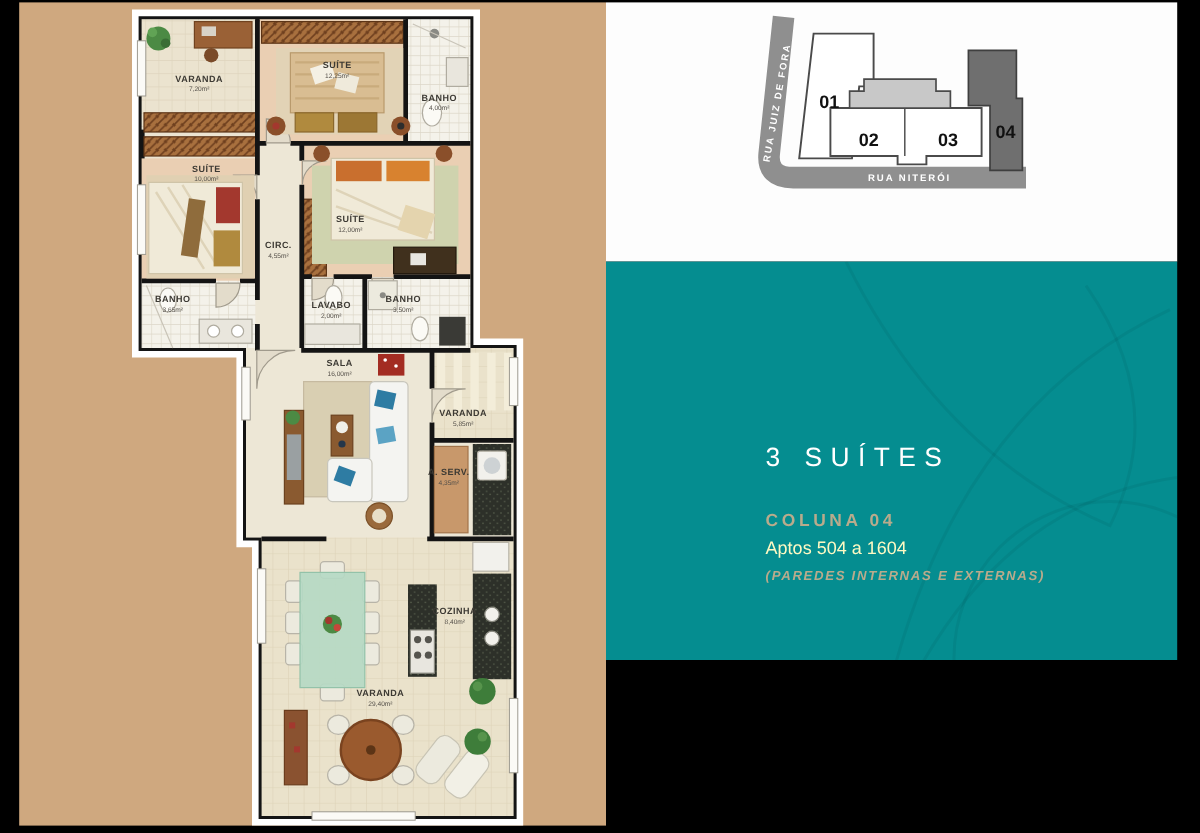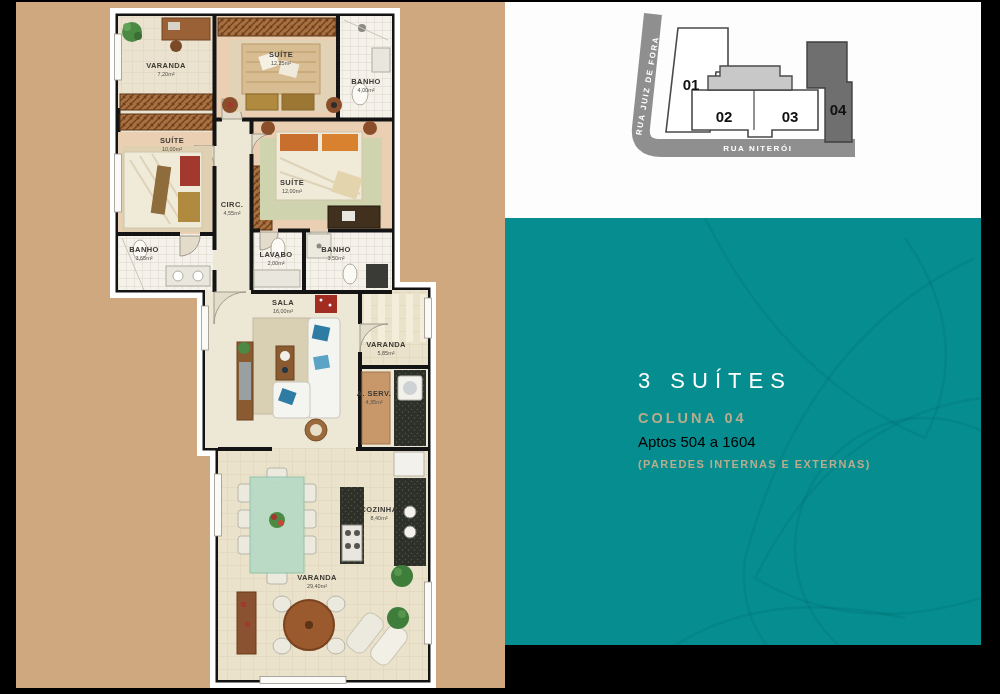--- a/index.html
+++ b/index.html
@@ -1,29 +1,29 @@
 <!DOCTYPE html>
 <html><head>
 <meta charset="utf-8">
 <style>
   html,body{margin:0;padding:0;background:#000;}
   .canvas{position:relative;width:1000px;height:694px;background:#000;overflow:hidden;
           font-family:"Liberation Sans", sans-serif;}
   .tan-panel{position:absolute;left:16px;top:2px;width:489px;height:686px;background:#cfa87f;}
   .white-panel{position:absolute;left:505px;top:2px;width:476px;height:216px;background:#fdfdfd;}
-  .teal-panel{position:absolute;left:505px;top:218px;width:476px;height:427px;background:#058d90;overflow:hidden;}
+  .teal-panel{position:absolute;left:505px;top:218px;width:476px;height:332px;background:#058d90;overflow:hidden;}
   .plan-svg{position:absolute;left:110px;top:6px;}
   .site-svg{position:absolute;left:620px;top:12px;}
   .wm{position:absolute;right:0;top:0;}
   .info{position:absolute;left:133px;top:150px;}
   .info .title{color:#fff;font-size:22px;letter-spacing:7px;font-weight:500;}
   .info .lbl{color:#b9ab8c;font-size:14.5px;font-weight:bold;letter-spacing:3px;}
-  .info .val{color:#000000;font-size:15px;font-weight:400;}
-  .info .sub{color:#b9ab8c;font-size:11px;font-weight:bold;letter-spacing:1.4px;}
-  .mt32{margin-top:16px;} .mt7{margin-top:7px;} .mt30{margin-top:30px;} .mt8{margin-top:8px;} .mt9{margin-top:9px;}
+  .info .val{color:#fef9c3;font-size:15px;font-weight:400;}
+  .info .sub{color:#b9ab8c;font-size:11px;font-weight:bold;letter-spacing:1.4px;font-style:italic;}
+  .mt32{margin-top:32px;} .mt7{margin-top:7px;} .mt30{margin-top:30px;} .mt8{margin-top:8px;} .mt9{margin-top:9px;}
   text{font-family:"Liberation Sans", sans-serif;}
   .rname{font-size:7.5px;font-weight:bold;fill:#3d3a34;letter-spacing:.4px;}
   .rarea{font-size:5.5px;fill:#55504a;}
   .unitnum{font-size:15px;font-weight:bold;fill:#111;}
   .street{font-size:8px;font-weight:bold;fill:#fff;letter-spacing:1.6px;}
 </style>
 </head>
 <body>
 
 <div class="canvas">

